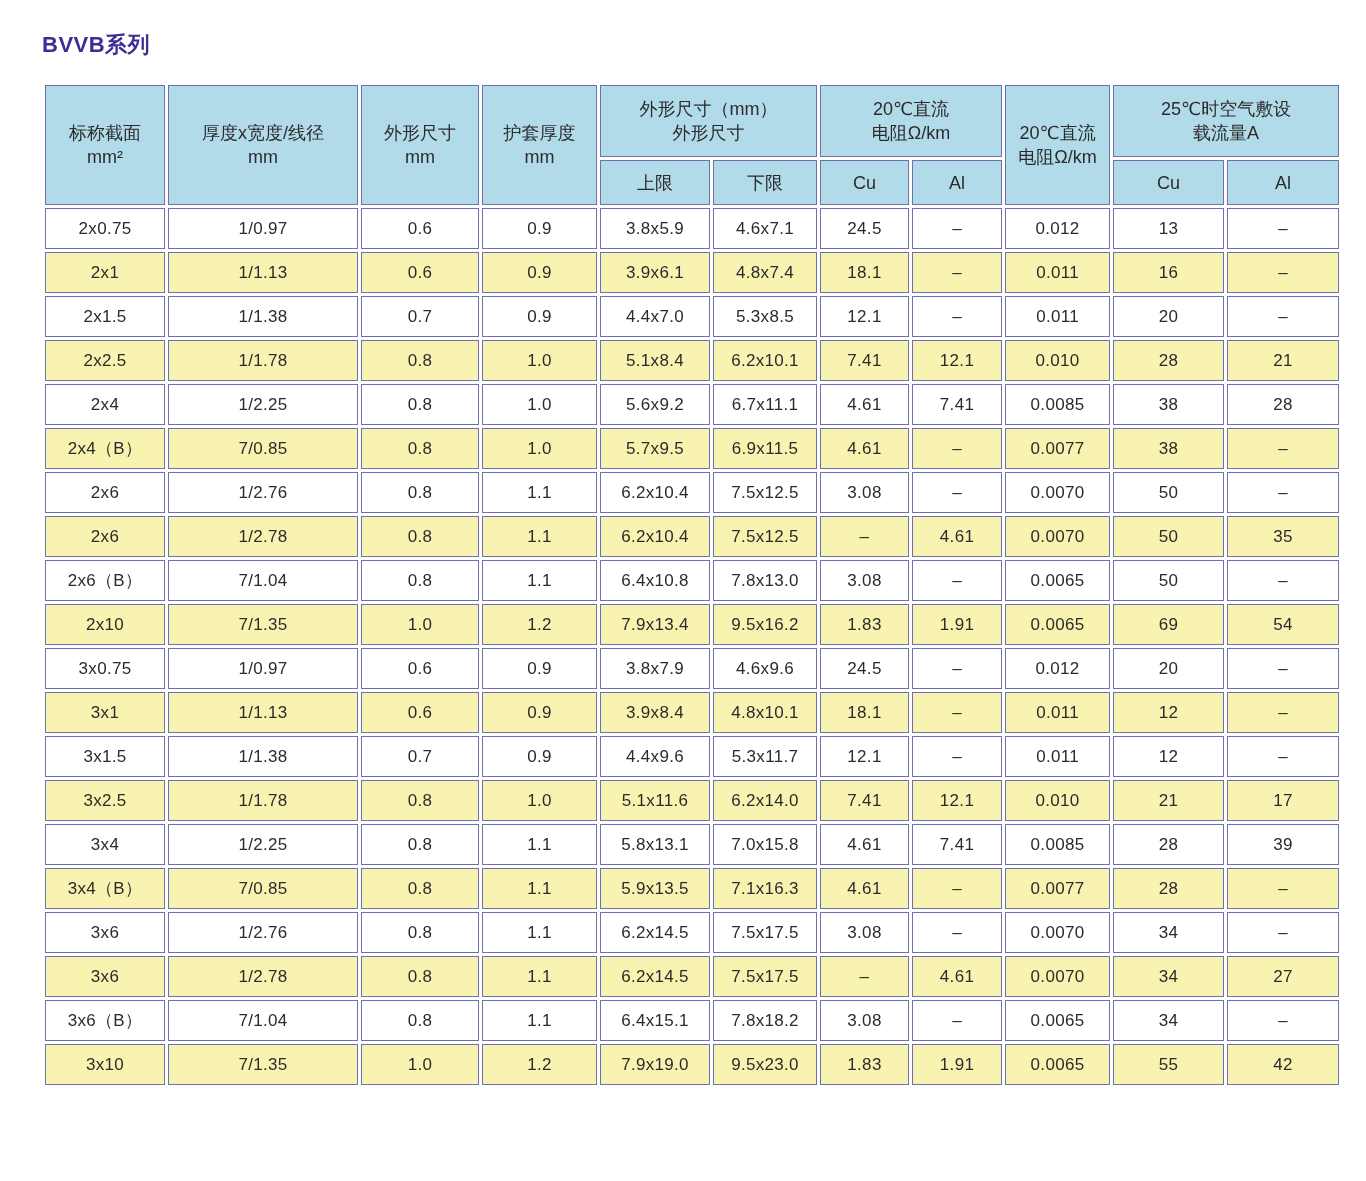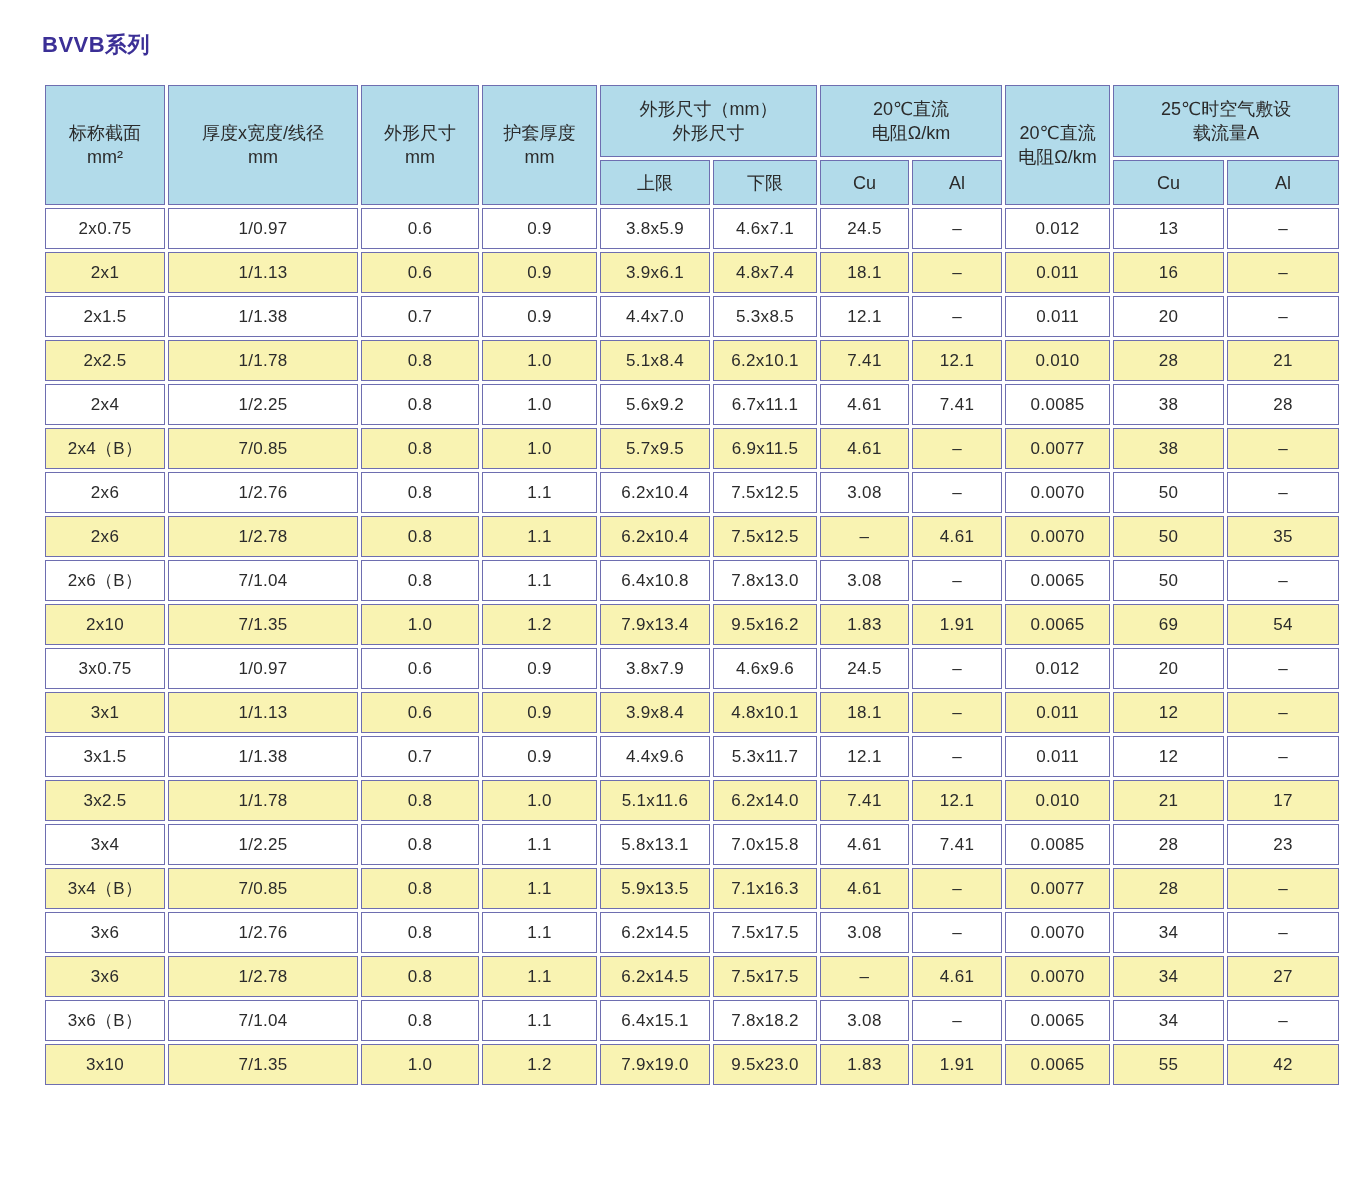--- a/index.html
+++ b/index.html
@@ -324,21 +324,21 @@
           <td>3x4</td>
           <td>1/2.25</td>
           <td>0.8</td>
           <td>1.1</td>
           <td>5.8x13.1</td>
           <td>7.0x15.8</td>
           <td>4.61</td>
           <td>7.41</td>
           <td>0.0085</td>
           <td>28</td>
-          <td>23</td>
+          <td>39</td>
         </tr>
         <tr class="alt">
           <td>3x4（B）</td>
           <td>7/0.85</td>
           <td>0.8</td>
           <td>1.1</td>
           <td>5.9x13.5</td>
           <td>7.1x16.3</td>
           <td>4.61</td>
           <td>–</td>

